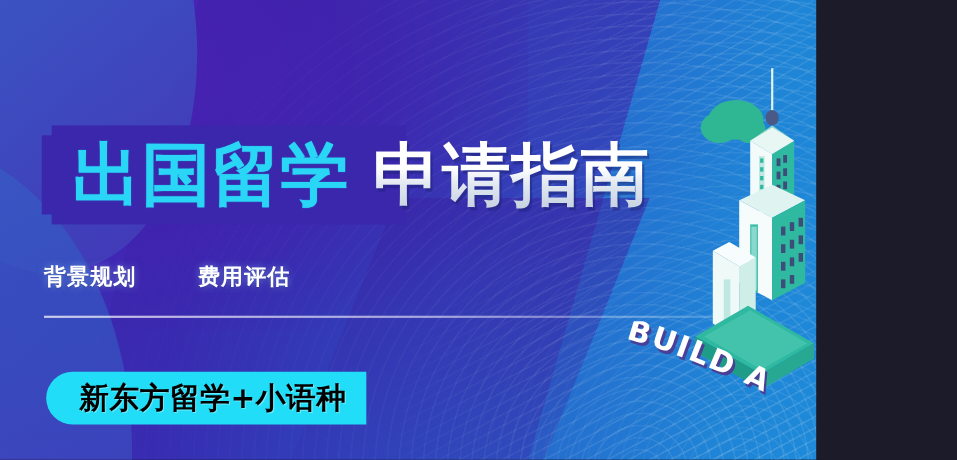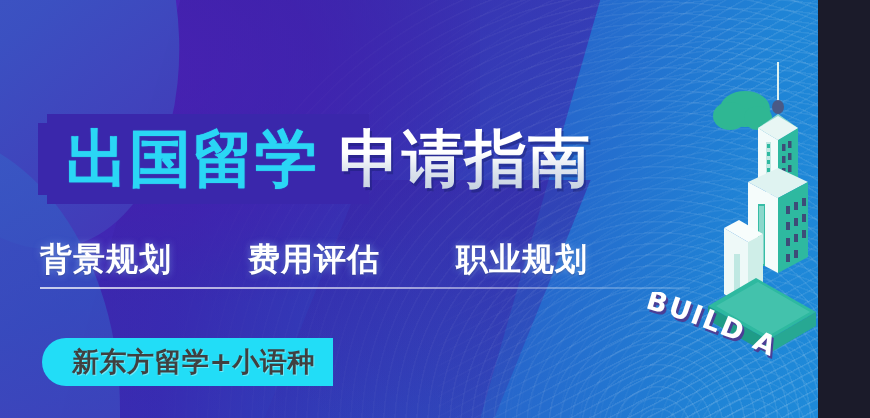--- a/index.html
+++ b/index.html
@@ -2,36 +2,35 @@
 <html><head>
 <meta charset="utf-8">
 <style>
   html, body {
     margin: 0;
     padding: 0;
     background: #1b1b2a;
   }
   #banner {
     position: relative;
-    width: 806px;
+    width: 742px;
     height: 418px;
     overflow: hidden;
     font-family: "Liberation Sans", "DejaVu Sans", sans-serif;
     
     background:
       linear-gradient(100deg,
         #4b2fb3 0%,
         #3e2bb2 13%,
         #3730b5 26%,
         #2f44bd 40%,
         #2a5cc8 56%,
         #2470cf 72%,
         #1f84d6 88%,
         #1e8ad9 100%);
-    padding-left: 12px;
   }
 
   
 
   
   .bg-purple-wash {
     position: absolute;
     left: -60px; top: -120px;
     width: 540px; height: 420px;
     background: radial-gradient(ellipse at 35% 45%,
@@ -187,27 +186,27 @@
   .features {
     position: absolute;
     left: 40px; top: 238px;
     width: 660px;
     display: flex;
     align-items: baseline;
     white-space: nowrap;
   }
   .feature {
     color: #ffffff;
-    font-size: 32px;
+    font-size: 20px;
     font-weight: bold;
     letter-spacing: 1px;
     font-family: "DejaVu Sans", "Liberation Sans", sans-serif;
     text-shadow: 0 0 7px rgba(150,200,255,.55), 0 1px 2px rgba(20,25,90,.5);
   }
-  .feature + .feature { margin-left: 76px; }
+  .feature + .feature { margin-left: 56px; }
 
   .divider {
     position: absolute;
     left: 40px; top: 287px;
     width: 650px; height: 2px;
     background: linear-gradient(90deg,
       rgba(255,255,255,.72) 0%,
       rgba(255,255,255,.55) 55%,
       rgba(255,255,255,.12) 100%);
     pointer-events: none;
@@ -219,21 +218,21 @@
     position: absolute;
     left: 42px; top: 338px;
     width: 291px; height: 48px;
     background: #22ddf7;
     border-radius: 26px 0 0 26px;
     display: flex;
     align-items: center;
     justify-content: center;
   }
   .pill-label {
-    color: #404040;
+    color: #000000;
     font-size: 27px;
     font-weight: bold;
     letter-spacing: 0.5px;
     font-family: "DejaVu Sans", "Liberation Sans", sans-serif;
     text-shadow: 1px 1px 0 rgba(255,255,255,.35);
     padding-left: 12px;
   }
 
   
 
@@ -271,21 +270,20 @@
   <div class="title-plate-notch"></div>
 
   <div class="headline">
     <span class="part-a">出国留学</span>
     <span class="part-b">申请指南</span>
   </div>
 
   <div class="features">
     <span class="feature">背景规划</span>
     <span class="feature">费用评估</span>
-    <span class="feature">职业规划</span>
   </div>
 
   <div class="divider"></div>
 
   <div class="pill">
     <span class="pill-label">新东方留学+小语种</span>
   </div>
 
   <div class="illus">
     <svg width="180" height="360" viewBox="0 0 180 360" xmlns="http://www.w3.org/2000/svg">

